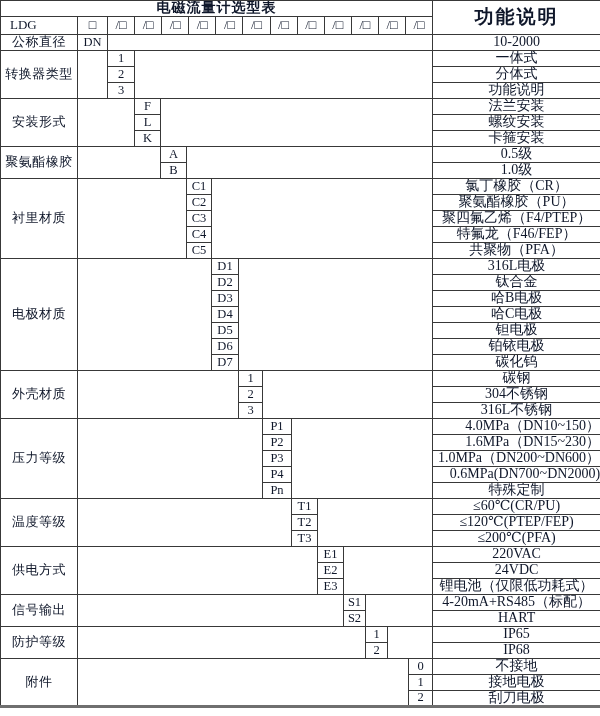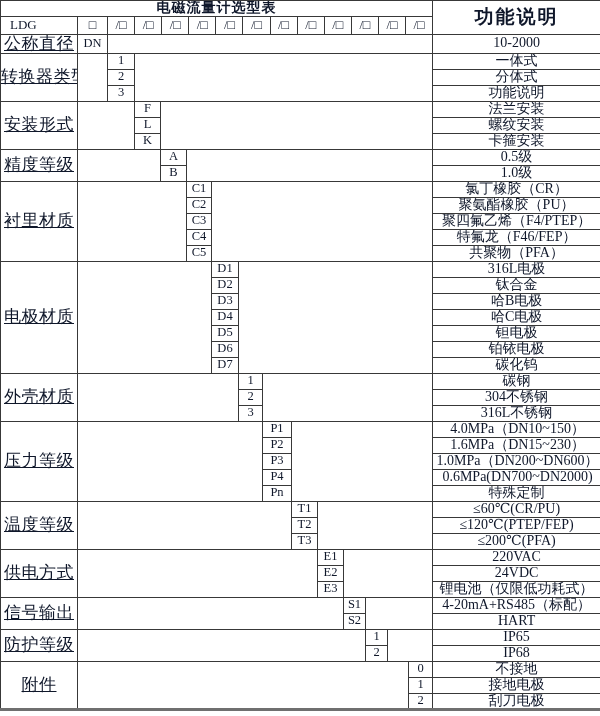--- a/index.html
+++ b/index.html
@@ -21,25 +21,25 @@
     text-align:center;
     vertical-align:middle;
     font-size:13px;
     line-height:1.05;
   }
   tr { height:16px; }
   tr.title-row { height:15px; }
   tr.model-row { height:18px; }
   td.title { font-size:14px; font-weight:bold; letter-spacing:1px; }
   td.fhead { font-size:19px; font-weight:bold; letter-spacing:2px; }
-  td.cat   { font-size:17px; letter-spacing:0.5px;text-decoration:underline; }
+  td.cat   { font-size:13px; letter-spacing:0.5px; }
   td.ldg   { text-align:left; padding-left:9px; font-size:13px; }
   td.code  { font-size:12.5px; }
   td.desc  { font-size:14px; }
-  td.desc.left { text-align:center; padding-left:2px; }
+  td.desc.left { text-align:right; padding-left:2px; }
   td.blank { }
   td.slashboxes { padding:0; }
   .sbwrap { display:flex; width:100%; height:100%; align-items:stretch; }
   .sb {
     flex:1;
     border-left:1px solid #383838;
     display:flex; align-items:center; justify-content:center;
     font-size:12.5px;
   }
   .sb:first-child { border-left:none; }
@@ -123,21 +123,21 @@
       </tr>
       <tr>
         <td class="code">L</td>
         <td class="desc">螺纹安装</td>
       </tr>
       <tr>
         <td class="code">K</td>
         <td class="desc">卡箍安装</td>
       </tr>
       <tr>
-        <td class="cat" rowspan="2">精度等级</td>
+        <td class="cat" rowspan="2">聚氨酯橡胶</td>
         <td class="blank" rowspan="2" colspan="3"></td>
         <td class="code">A</td>
         <td class="blank" rowspan="2" colspan="10"></td>
         <td class="desc">0.5级</td>
       </tr>
       <tr>
         <td class="code">B</td>
         <td class="desc">1.0级</td>
       </tr>
       <tr>

